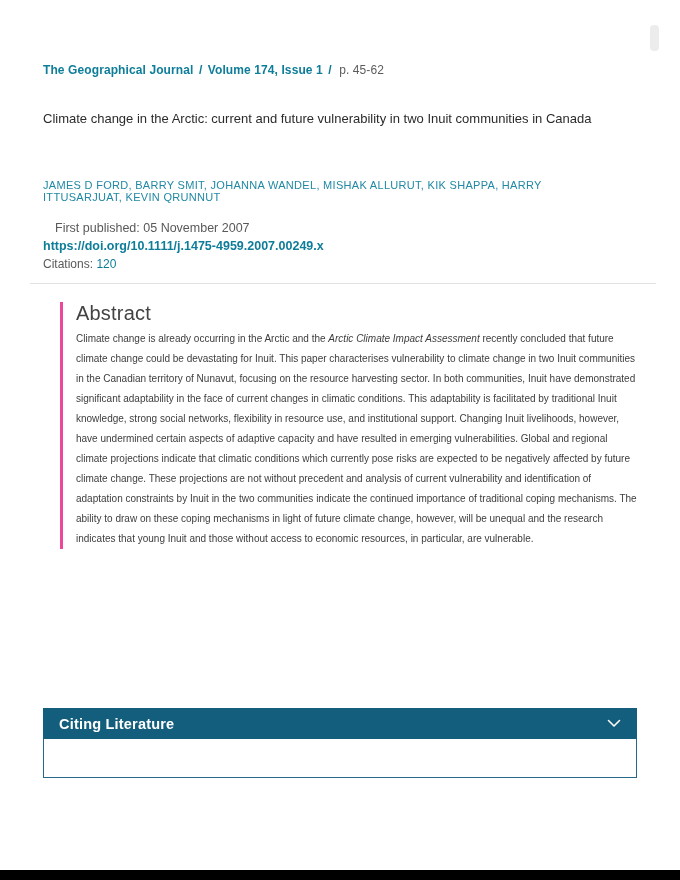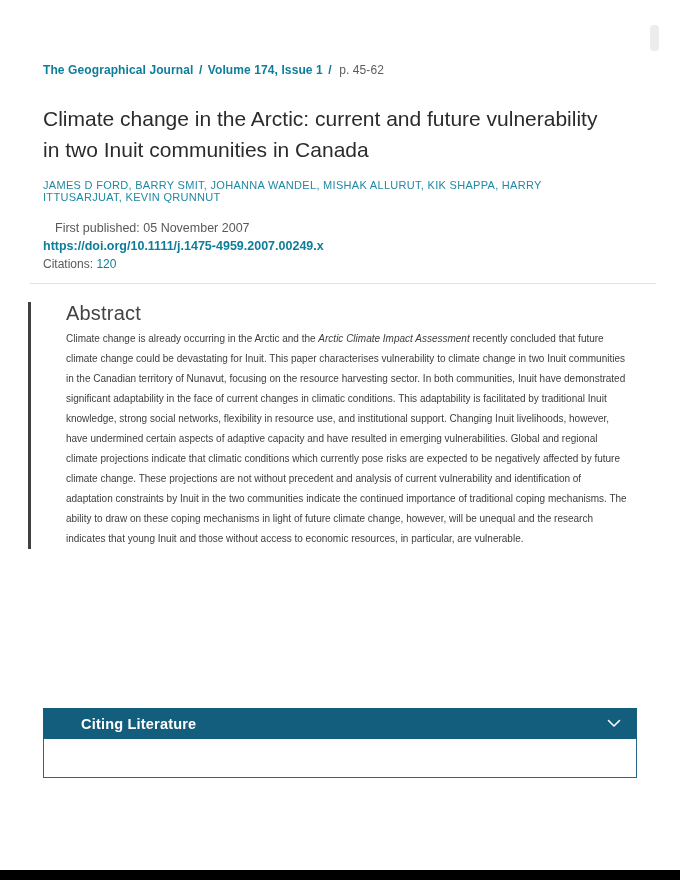--- a/index.html
+++ b/index.html
@@ -27,21 +27,21 @@
     cursor: pointer;
   }
   .breadcrumb .sep { color: #0e7d99; font-weight: 700; padding: 0 2px; }
   .breadcrumb .crumb-current { color: #5c5c5c; font-weight: 400; padding-left: 2px; }
 
   
   .title {
     position: absolute;
     left: 43px; top: 103px;
     width: 575px;
-    font-size: 21px;
+    font-size: 13px;
     font-weight: 400;
     line-height: 31px;
     color: #2b2b2b;
   }
 
   
   .authors {
     position: absolute;
     left: 43px; top: 179px;
     width: 575px;
@@ -82,24 +82,24 @@
   .divider {
     position: absolute;
     left: 30px; top: 283px;
     width: 626px; height: 1px;
     background: #e2e2e2;
   }
 
   
   .abstract {
     position: absolute;
-    left: 28px; top: 302px;
+    left: 60px; top: 302px;
     width: 590px;
-    border-left: 3px solid #404040;
-    padding-left: 35px;
+    border-left: 3px solid #ec4899;
+    padding-left: 13px;
   }
   .abstract h2 {
     font-size: 20px;
     font-weight: 400;
     color: #434343;
     letter-spacing: 0.2px;
   }
   .abstract p {
     margin-top: 4px;
     width: 563px;
@@ -125,21 +125,20 @@
     border: none;
     padding: 0 16px;
     cursor: pointer;
     font-family: "Liberation Sans", sans-serif;
   }
   .citing-bar .label {
     color: #ffffff;
     font-size: 14.5px;
     font-weight: 700;
     letter-spacing: 0.2px;
-    margin-left: 22px;
   }
   .citing-body {
     width: 100%;
     height: 39px;
     background: #ffffff;
     border: 1px solid #26688a;
     border-top: none;
   }
 
   

